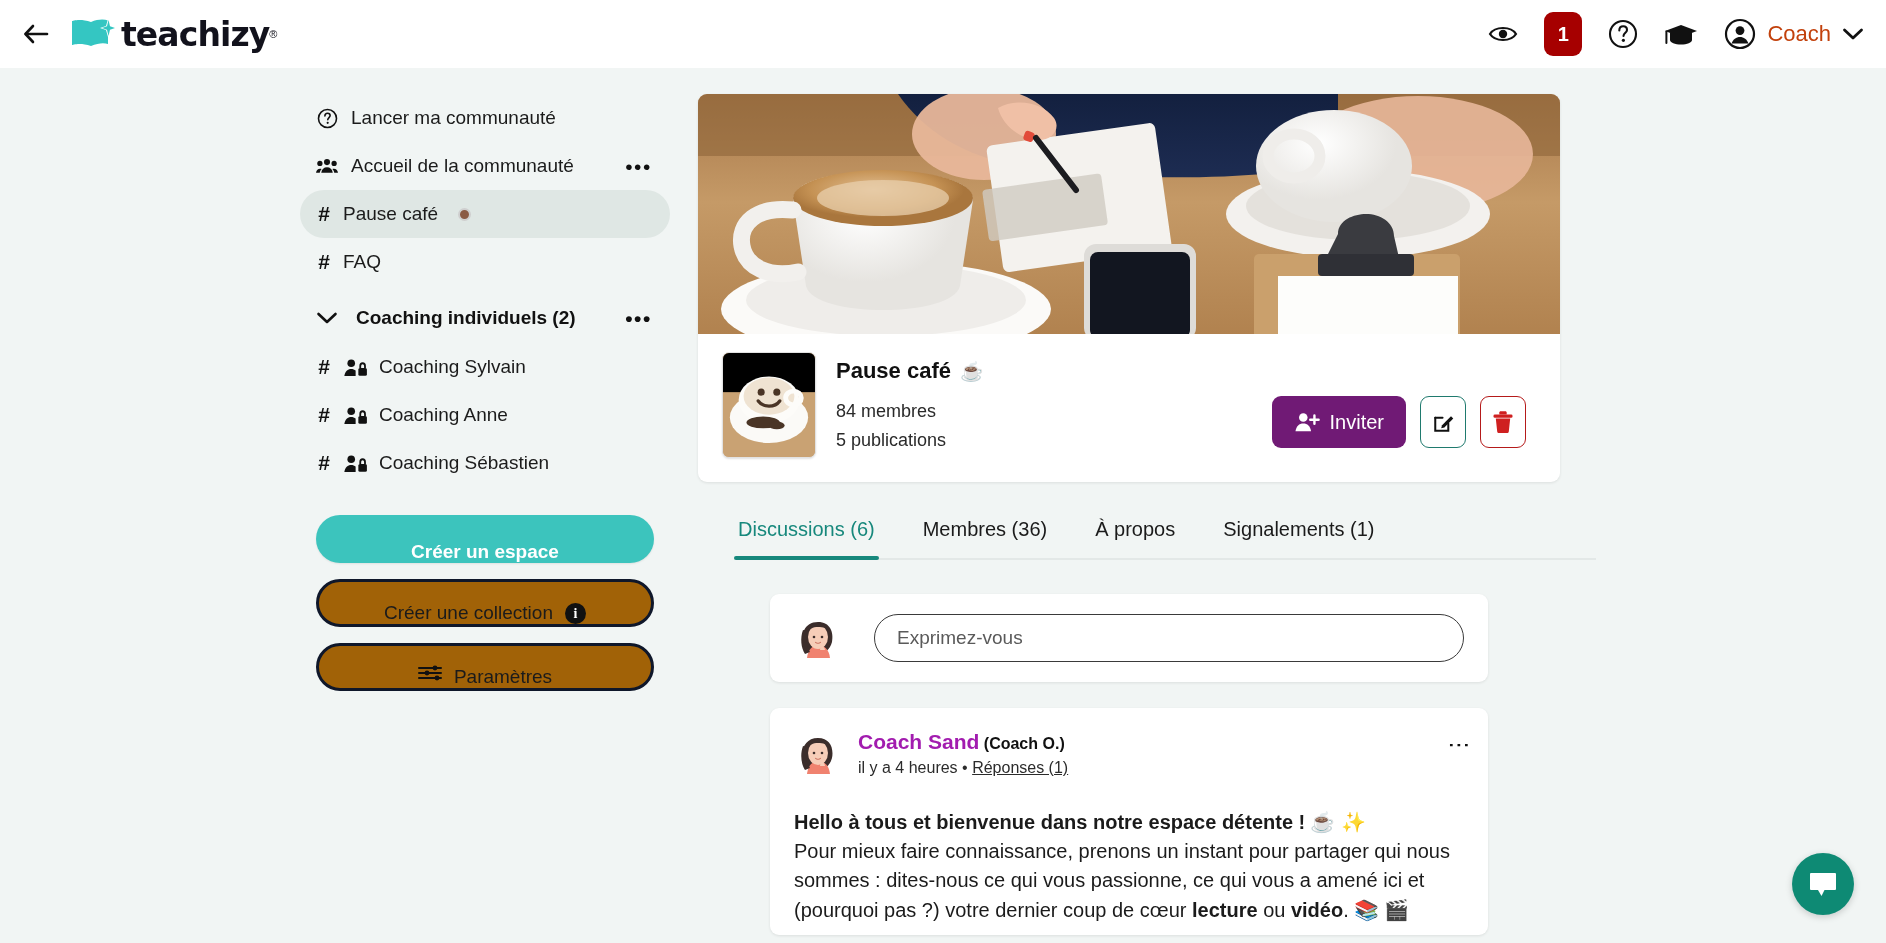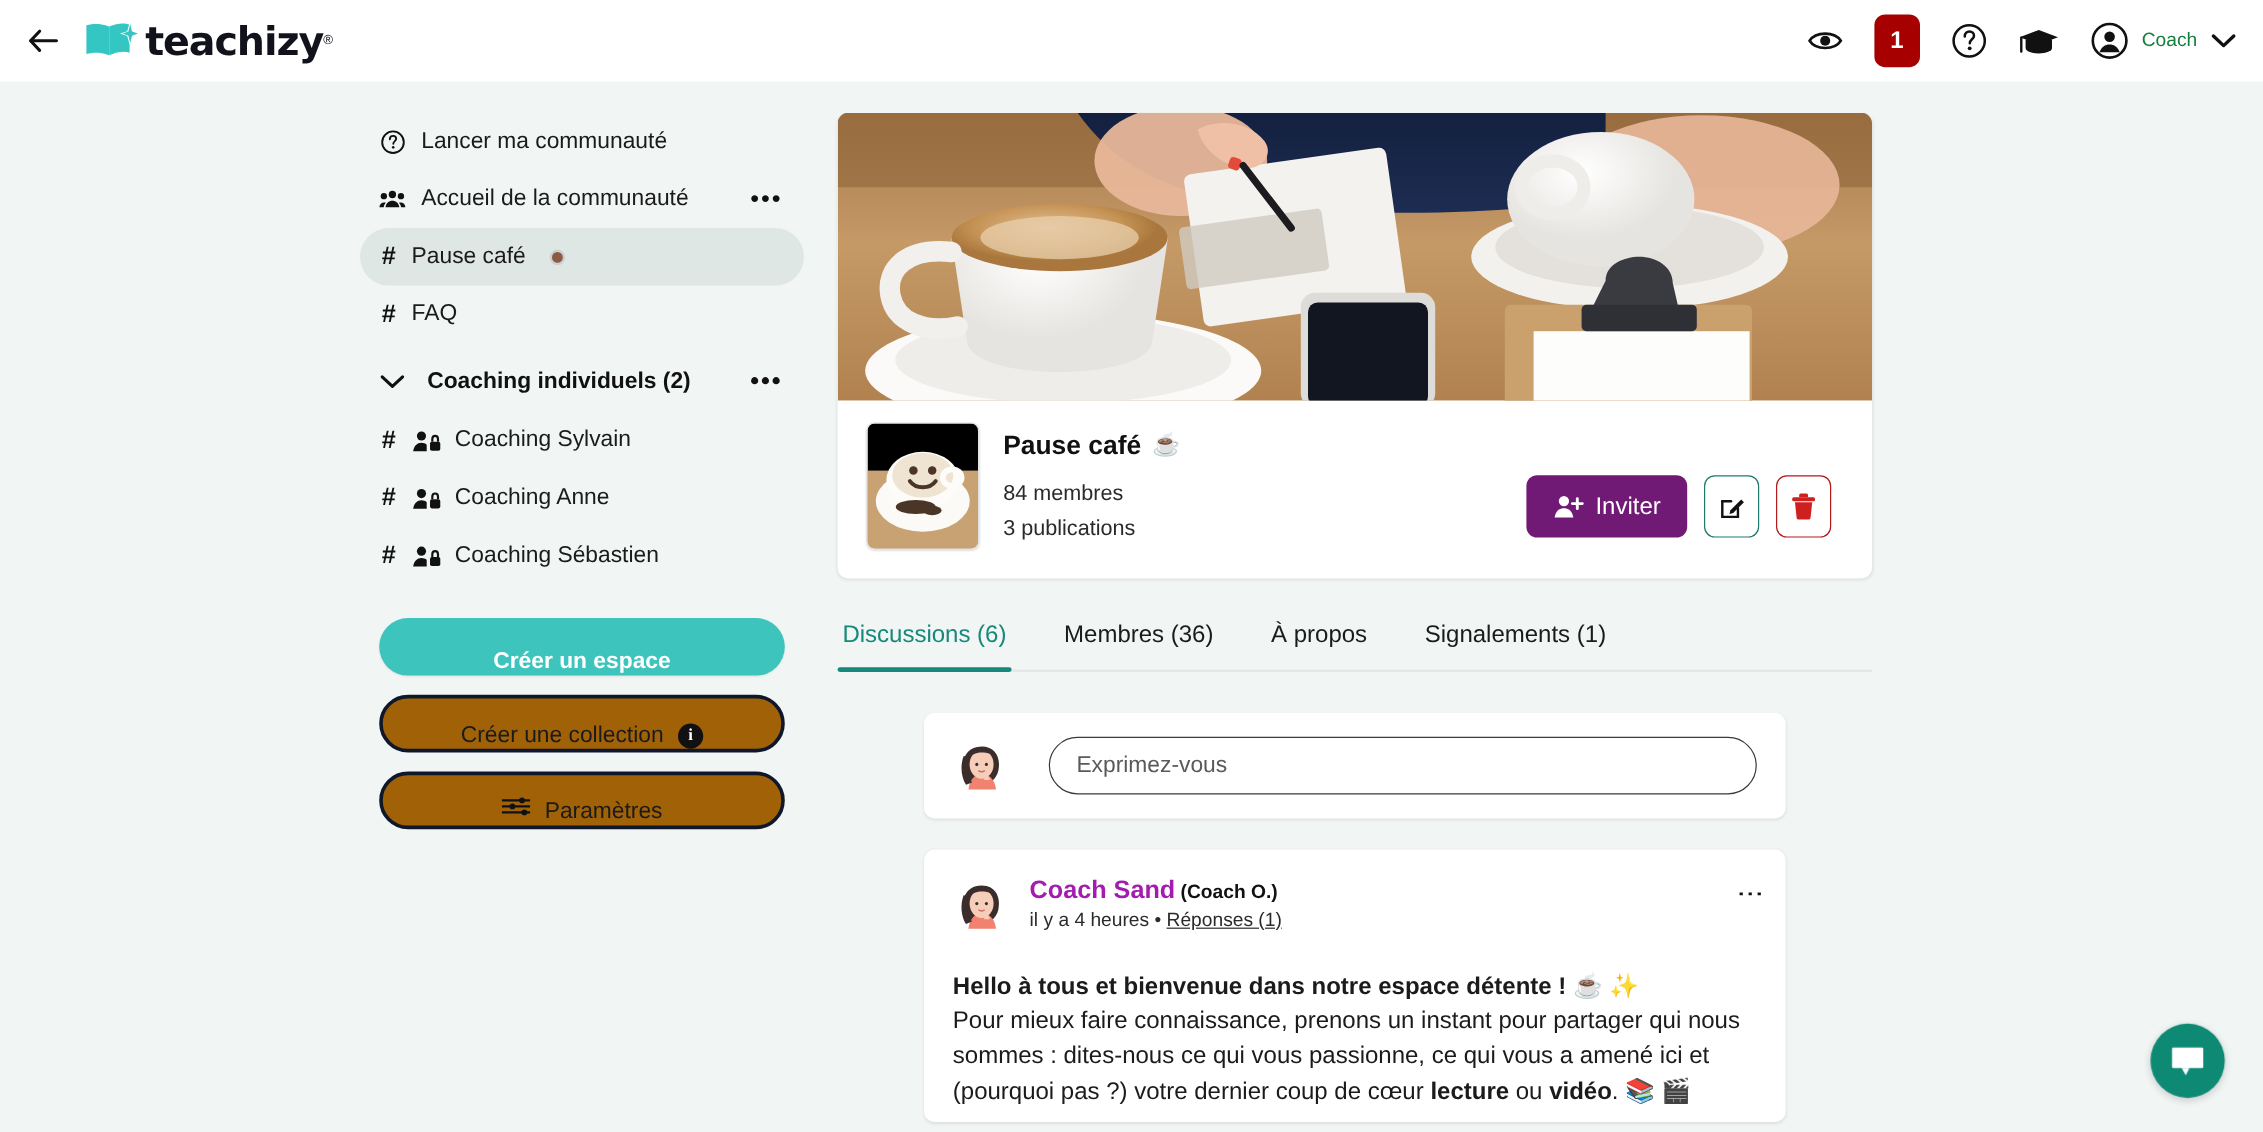--- a/index.html
+++ b/index.html
@@ -35,21 +35,21 @@
     display: flex; align-items: center; justify-content: center;
     cursor: pointer; color: #111;
   }
   .badge-count {
     min-width: 38px; height: 44px; border-radius: 9px;
     background: #a60000; color: #fff;
     display: flex; align-items: center; justify-content: center;
     font-size: 20px; font-weight: 600; cursor: pointer; padding: 0 12px;
   }
   .account { display: flex; align-items: center; gap: 11px; cursor: pointer; color:#111; }
-  .account-name { font-size: 16px; color: #15803d; }
+  .account-name { font-size: 22px; color: #c2410c; }
 
   
   .page { display: flex; height: calc(943px - 68px); }
   .left-gutter { width: 300px; flex: none; }
 
   
   .sidebar { width: 370px; flex: none; padding-top: 26px; }
   .side-row {
     display: flex; align-items: center; gap: 13px;
     height: 48px; padding: 0 16px; border-radius: 24px;
@@ -131,21 +131,21 @@
   .sq-btn {
     width: 46px; height: 52px; border-radius: 9px; background: #fff;
     display: flex; align-items: center; justify-content: center; cursor: pointer;
   }
   .sq-edit { border: 1px solid #1f7a6e; color: #111; }
   .sq-del  { border: 1px solid #b51a1a; color: #cf2020; }
 
   
   .tabs {
     display: flex; gap: 40px; margin-top: 30px;
-    border-bottom: 2px solid #e3e8e7; width: 862px;
+    border-bottom: 2px solid #e3e8e7; width: 862px; margin-left: 36px;
   }
   .tab {
     font-size: 20px; color: #1b1b1b; padding: 6px 4px 17px 4px;
     cursor: pointer; position: relative; white-space: nowrap;
   }
   .tab.active { color: #17887c; }
   .tab.active::after {
     content:""; position:absolute; left:0; right:0; bottom:-2px;
     height: 4px; background: #17887c; border-radius: 2px;
   }
@@ -444,21 +444,21 @@
               <ellipse cx="55" cy="74" rx="8" ry="4" fill="#4a3526"></ellipse>
             </svg>
           </div>
 
           <div class="space-meta">
             <div class="space-title">
               <span>Pause café</span>
               <span style="margin-left:9px;font-size:19px">☕</span>
             </div>
             <div class="space-sub">84 membres</div>
-            <div class="space-sub2">3 publications</div>
+            <div class="space-sub2">5 publications</div>
           </div>
 
           <div class="action-row">
             <div class="btn-invite">
               <svg width="26" height="22" viewBox="0 0 28 22">
                 <circle cx="10" cy="6.2" r="4.6" fill="#fff"></circle>
                 <path d="M1.6 21 C2.4 15.4 5.6 12.6 10 12.6 C14.4 12.6 17.6 15.4 18.4 21 Z" fill="#fff"></path>
                 <path d="M22 4 V13 M17.5 8.5 H26.5" stroke="#fff" stroke-width="2.6" stroke-linecap="round"></path>
               </svg>
               <span>Inviter</span>

